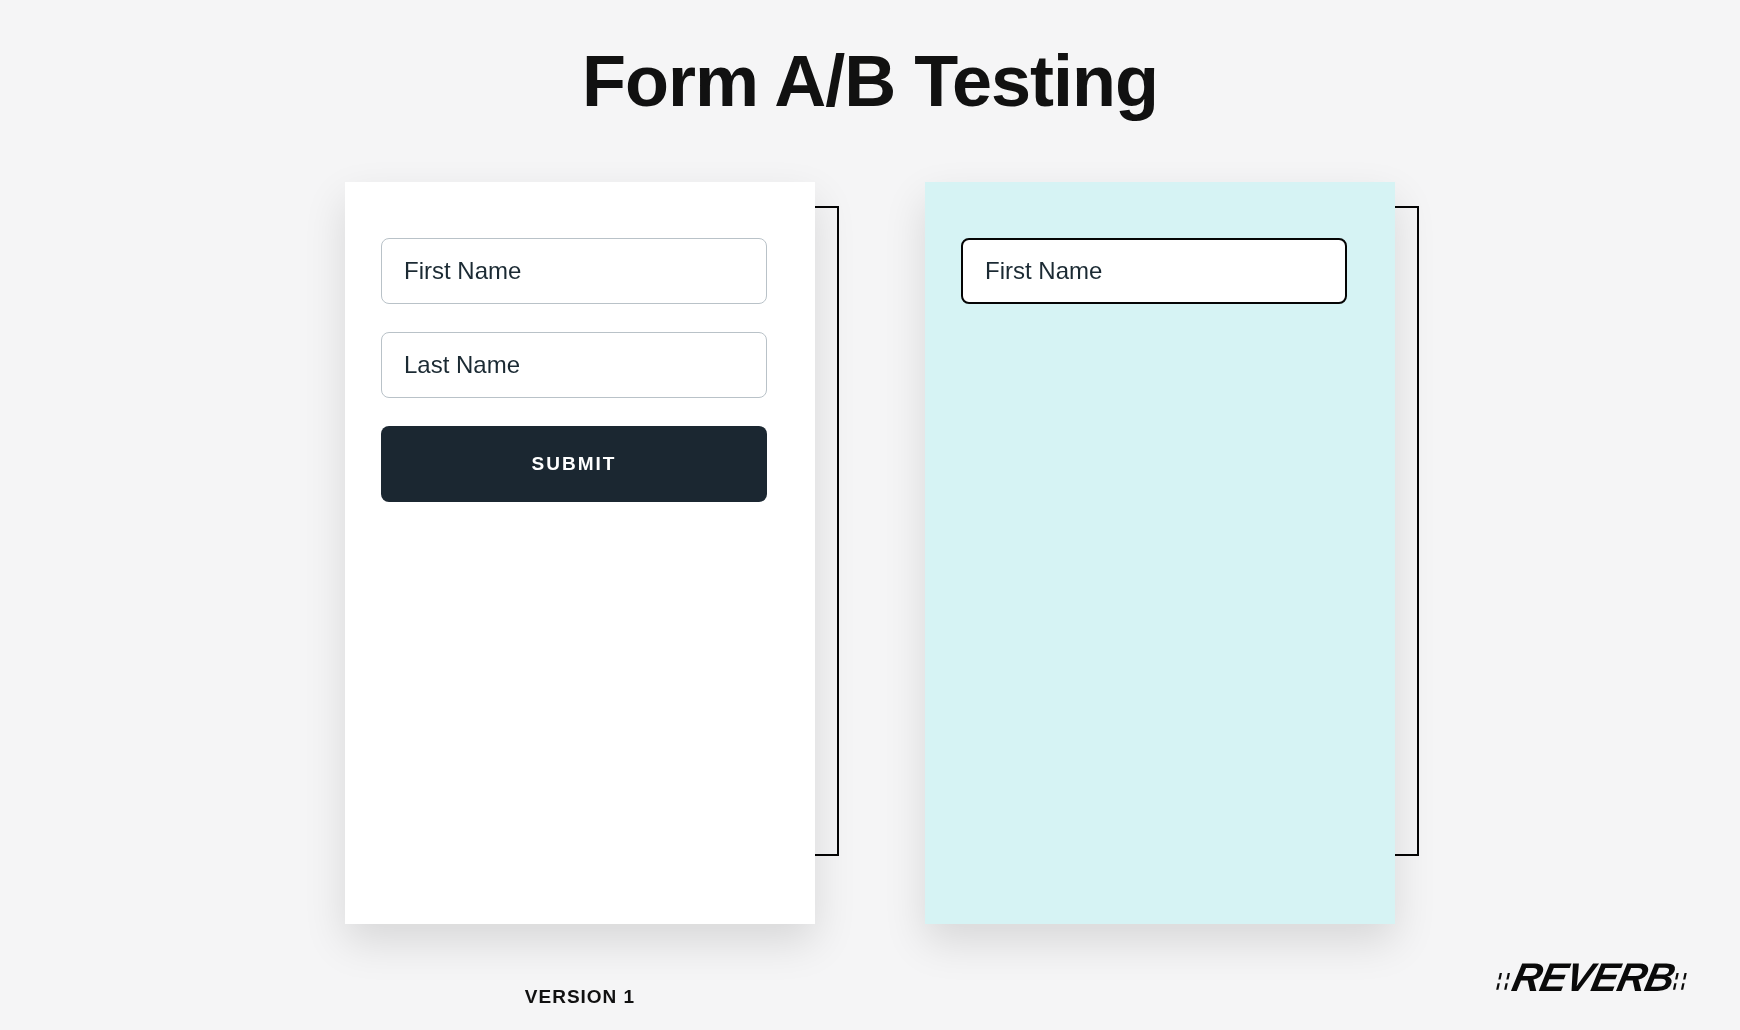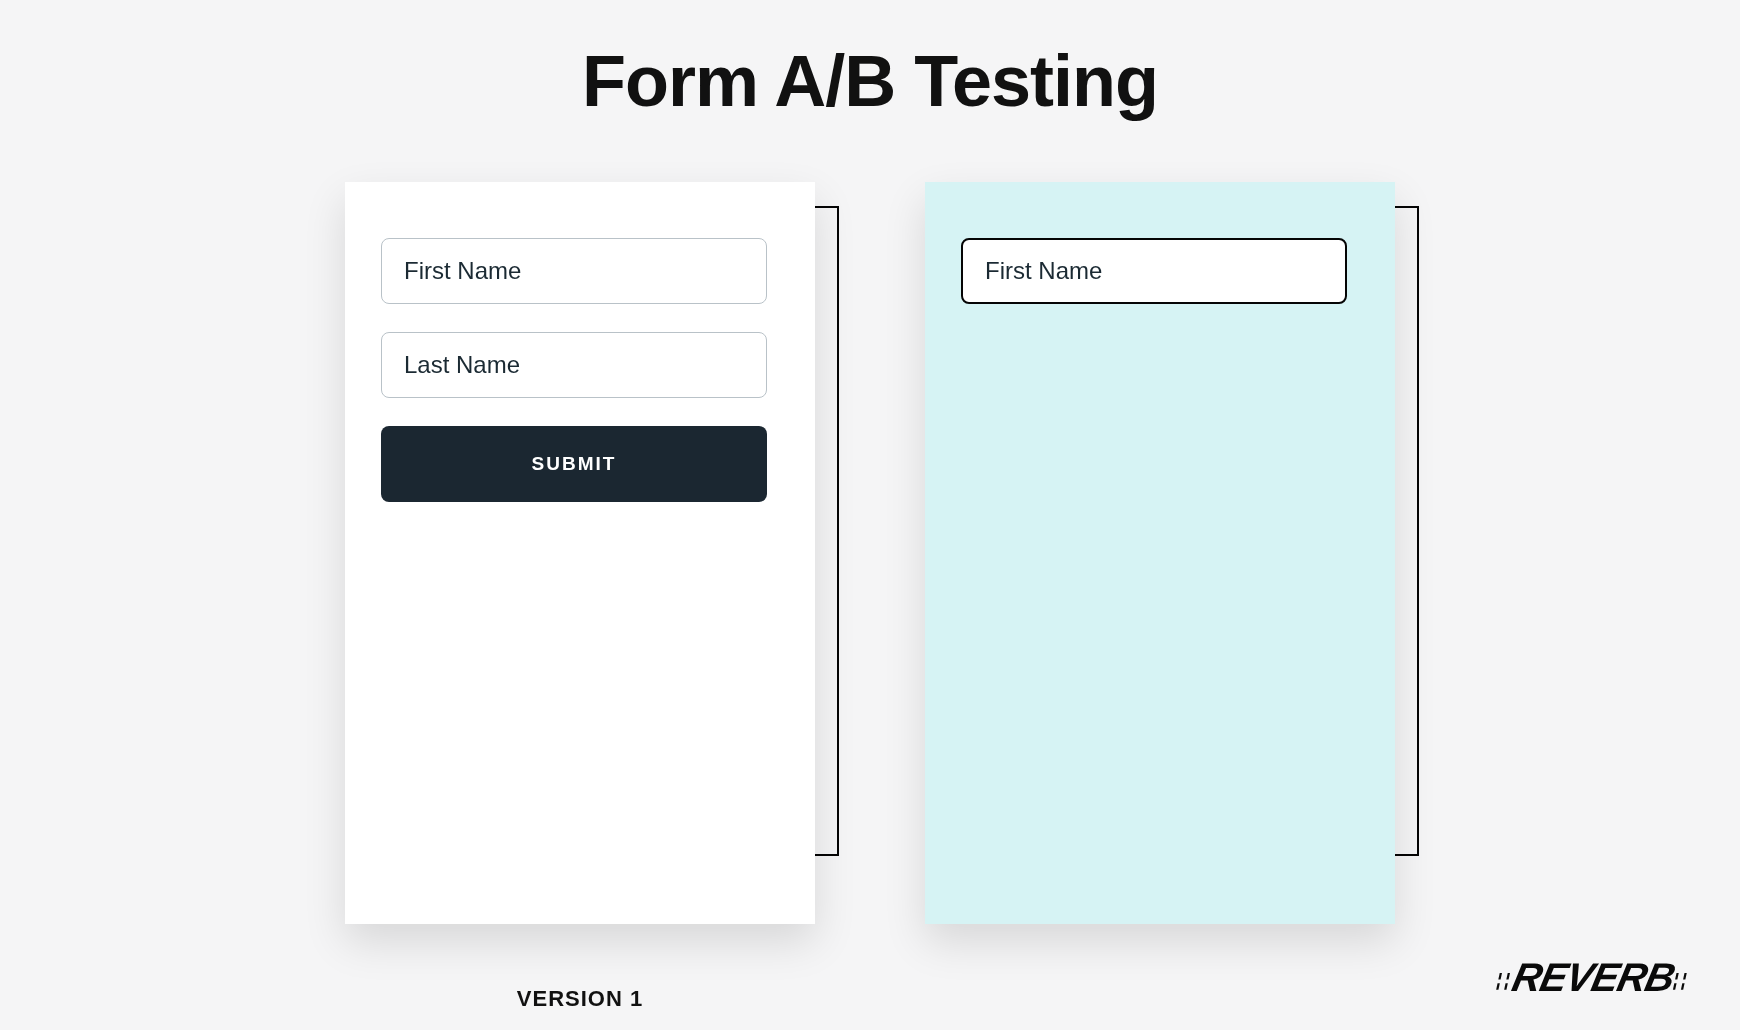--- a/index.html
+++ b/index.html
@@ -80,21 +80,21 @@
   }
   .btn-b {
     background: #48c8c4;
     color: #fff;
     font-size: 30px;
     border-radius: 48px;
     font-weight: 800;
   }
   .version-label {
     text-align: center;
-    font-size: 22px;
+    font-size: 19px;
     font-weight: 800;
     letter-spacing: 1px;
     color: #111;
     margin-top: 62px;
   }
   .brand {
     position: absolute;
     right: 50px;
     bottom: 30px;
     font-size: 40px;

